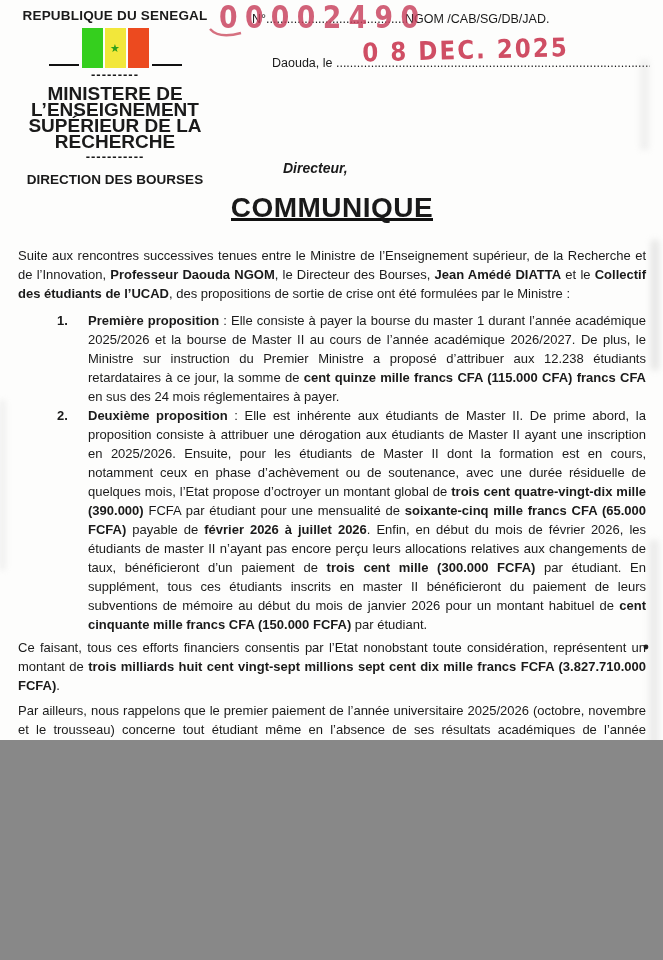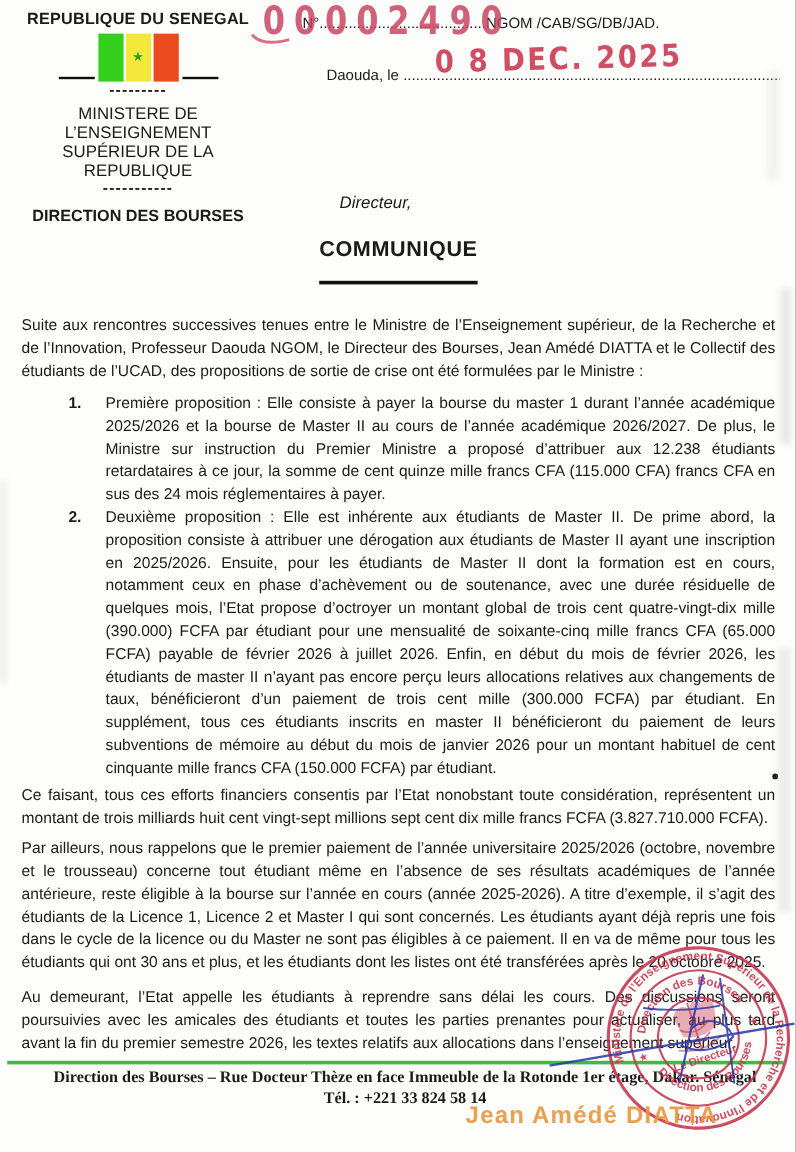--- a/index.html
+++ b/index.html
@@ -1,59 +1,59 @@
 <!DOCTYPE html>
 <html><head>
 <meta charset="utf-8">
 <style>
   html,body{margin:0;padding:0;background:#888;}
-  .page{position:relative;width:663px;height:960px;background:#fdfdfc;overflow:hidden;
+  .page{position:relative;width:663px;height:740px;background:#fdfdfc;overflow:hidden;
         font-family:"Liberation Sans",sans-serif;color:#1a1a1a;}
   
   .hleft{position:absolute;left:8px;top:8px;width:214px;text-align:center;}
   .country{font-size:13.5px;font-weight:bold;letter-spacing:.2px;}
   .flag-row{display:flex;justify-content:center;align-items:flex-end;margin-top:3px;height:42px;}
   .flag-line{width:30px;border-bottom:2px solid #111;margin-bottom:2px;}
   .flag{display:flex;gap:2px;margin:0 3px;}
   .stripe{width:21px;height:40px;}
   .stripe.g{background:#35cf1e;}
   .stripe.y{background:#f2e73a;display:flex;align-items:center;justify-content:center;}
   .stripe.r{background:#ec4a1f;}
   .flag-star{color:#2f9e1c;font-size:11px;line-height:1;}
   .motto{font-size:13px;margin-top:3px;}
   .dashes{font-size:13px;font-weight:bold;letter-spacing:1px;line-height:14px;}
-  .ministry{font-size:14px;font-weight:normal;line-height:16px;margin-top:4px;}
+  .ministry{font-size:19px;font-weight:bold;line-height:16px;margin-top:4px;}
   .direction{font-size:13.5px;font-weight:bold;margin-top:8px;}
   
   .ref-line{position:absolute;left:252px;top:12px;width:314px;font-size:12.5px;
             white-space:nowrap;overflow:hidden;}
   .date-line{position:absolute;left:272px;top:56px;width:378px;font-size:12.5px;
              white-space:nowrap;overflow:hidden;}
-  .salutation{position:absolute;left:283px;top:160px;font-size:14px;font-weight:normal;font-style:italic;}
+  .salutation{position:absolute;left:283px;top:160px;font-size:14px;font-weight:bold;font-style:italic;}
   .num-stamp{position:absolute;left:219px;top:-2px;font-family:"DejaVu Sans",sans-serif;
              font-size:29px;font-weight:bold;color:#c8405c;opacity:.82;letter-spacing:8px;
              transform:scale(.92,1.12);transform-origin:left top;white-space:nowrap;}
   .date-stamp{position:absolute;left:362px;top:38px;font-family:"DejaVu Sans",sans-serif;
               font-size:23px;font-weight:bold;color:#c8304a;opacity:.85;letter-spacing:2px;
               transform:rotate(-1.5deg) scale(1,1.12);transform-origin:left top;white-space:nowrap;}
   
   .content{position:absolute;left:18px;top:198px;width:628px;font-size:13px;line-height:19px;}
   .title-wrap{text-align:center;}
-  .page-title{display:inline-block;font-size:18px;font-weight:bold;letter-spacing:.5px;
-              border-bottom:3px solid #111;padding-bottom:17px;}
+  .page-title{display:inline-block;font-size:28px;font-weight:bold;letter-spacing:.5px;
+              border-bottom:3px solid #111;padding-bottom:1px;}
   .para{margin:0;text-align:justify;}
   .p-intro{margin-top:24px;}
   .list{margin-top:8px;padding-left:39px;}
   .list-item{display:flex;}
   .num{flex:0 0 31px;font-weight:bold;}
   .li-text{flex:1;text-align:justify;}
   .p-total{margin-top:4px;}
   .p-remind{margin-top:6px;}
   .p-resume{margin-top:10px;}
-  .b{font-weight:normal;margin-top:48px;}
+  .b{font-weight:bold;margin-top:48px;}
   
   .footer-rule{position:absolute;left:6px;top:884px;width:647px;height:3px;background:#3dbb44;}
   .footer{position:absolute;left:30px;top:889px;width:615px;text-align:center;
           font-family:"Liberation Serif",serif;font-weight:bold;font-size:13.5px;line-height:17px;}
   
   .stamp{position:absolute;left:498px;top:770px;width:168px;height:190px;opacity:.88;}
   .pen{position:absolute;left:0;top:0;width:663px;height:960px;pointer-events:none;}
   .sig-name{position:absolute;left:388px;top:919px;font-size:20px;font-weight:bold;
             color:#e8963c;opacity:.9;letter-spacing:1px;white-space:nowrap;}
   
@@ -77,21 +77,21 @@
         <div class="stripe y">
           <span class="flag-star">★</span>
         </div>
         <div class="stripe r"></div>
       </div>
       <div class="flag-line"></div>
     </div>
     <div class="dashes">---------</div>
     <div class="ministry">
       <div>MINISTERE DE L’ENSEIGNEMENT</div>
-      <div>SUPÉRIEUR DE LA REPUBLIQUE</div>
+      <div>SUPÉRIEUR DE LA RECHERCHE</div>
     </div>
     <div class="dashes">-----------</div>
     <div class="direction">DIRECTION DES BOURSES</div>
   </div>
 
   <div class="ref-line"><span>N°</span><span>........................................</span><span>NGOM /CAB/SG/DB/JAD.</span></div>
   <div class="num-stamp">00002490</div>
   <div class="date-line"><span>Daouda, le </span><span>................................................................................................</span></div>
   <div class="date-stamp">0 8 DEC. 2025</div>
   <div class="salutation">Directeur,</div>

